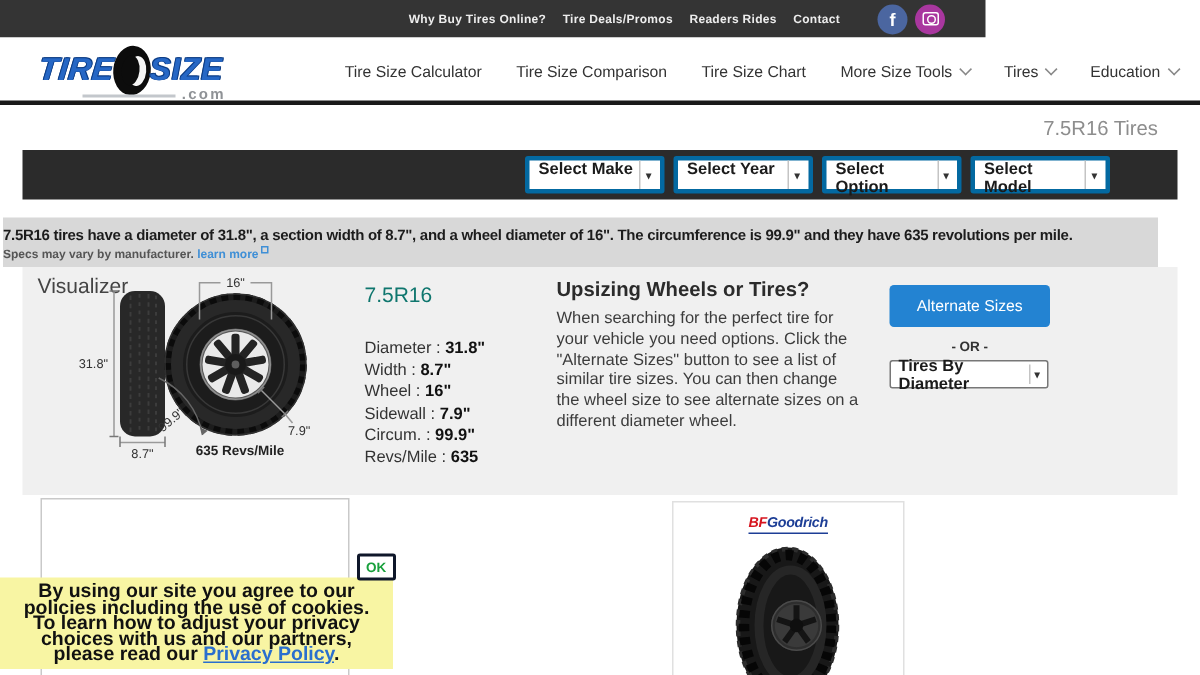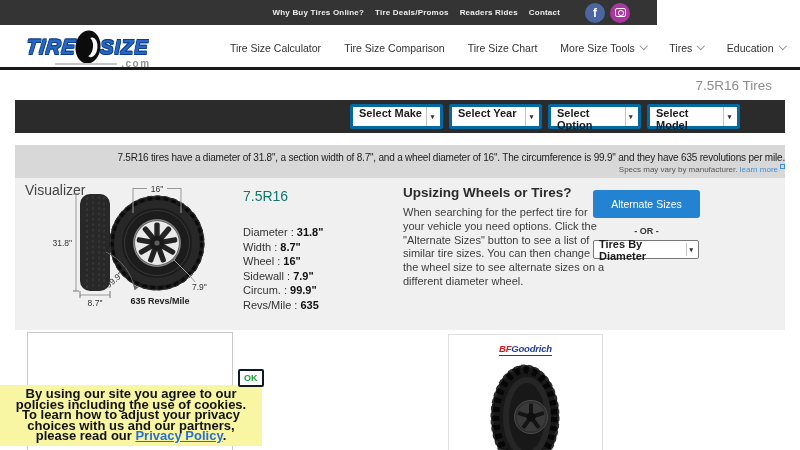--- a/index.html
+++ b/index.html
@@ -49,36 +49,36 @@
   .tab { font-size:10px; padding:6px 10px; border-radius:2px; background:#393939; color:#c9c9c9;
     cursor:pointer; white-space:nowrap; }
   .tab.active { background:#404b59; color:#fff; }
   .selects { position:absolute; left:335px; top:4px; display:flex; gap:6px; }
   .sel { width:93px; height:25px; background:#fff; border:3px solid #0369a1; border-radius:2px;
     display:flex; justify-content:space-between; padding-left:6px;
     font-size:11px; font-weight:bold; color:#1b1b1b; cursor:pointer; }
   .sel-arrow { width:12px; height:19px; border-left:1px solid #c4c4c4; display:flex;
     align-items:center; justify-content:center; font-size:7px; color:#333; margin-right:2px; }
   
-  .summary { position:absolute; left:15px; top:145px; width:770px; height:33px;
-    background:#d8d8d8; text-align:right; }
+  .summary { position:absolute; left:2px; top:145px; width:770px; height:33px;
+    background:#d8d8d8; text-align:left;font-weight:bold; }
   .summary-line1 { font-size:10px; letter-spacing:-.2px; color:#1c1c1c; margin-top:7px; }
   .summary-line2 { font-size:8px; color:#555; margin-top:2px; }
   .learn-more { color:#3f8fd6; text-decoration:none; cursor:pointer; }
   .ext-ico { display:inline-block; width:5px; height:5px; border:1px solid #3f8fd6;
     margin-left:2px; transform:translateY(-3px); }
   
   .viz { position:absolute; left:15px; top:178px; width:770px; height:152px; background:#f0f0f0; }
   .viz-label { position:absolute; left:10px; top:4px; font-size:14px; color:#444; }
   .viz-svg { position:absolute; left:5px; top:5px; font-family:inherit; }
   .specs { position:absolute; left:228px; top:10px; }
   .specs-title { font-size:14px; color:#0f766e; margin-bottom:21px; }
   .spec-row { font-size:11px; color:#333; line-height:14.5px; white-space:nowrap; }
   .spec-row b { color:#111; }
-  .upsizing { position:absolute; left:356px; top:7px; width:205px;margin-left:32px; }
+  .upsizing { position:absolute; left:356px; top:7px; width:205px; }
   .upsizing h3 { font-size:13.5px; color:#2b2b2b; margin-bottom:6px; font-weight:bold; }
   .upsizing p { font-size:11px; line-height:13.8px; color:#3c3c3c; }
   .alt-btn { position:absolute; left:578px; top:12px; width:107px; height:28px; background:#2383d2;
     color:#fff; font-size:10.5px; border:none; border-radius:3px; display:flex; align-items:center;
     justify-content:center; cursor:pointer; font-family:inherit; }
   .or-label { position:absolute; left:578px; top:48px; width:107px; text-align:center;
     font-size:9px; font-weight:bold; color:#333; }
   .diam-sel { position:absolute; left:578px; top:62px; width:106px; height:19px; background:#fff;
     border:1px solid #777; border-radius:2px; display:flex; align-items:center;
     justify-content:space-between; padding-left:5px; font-size:11px; font-weight:bold;

